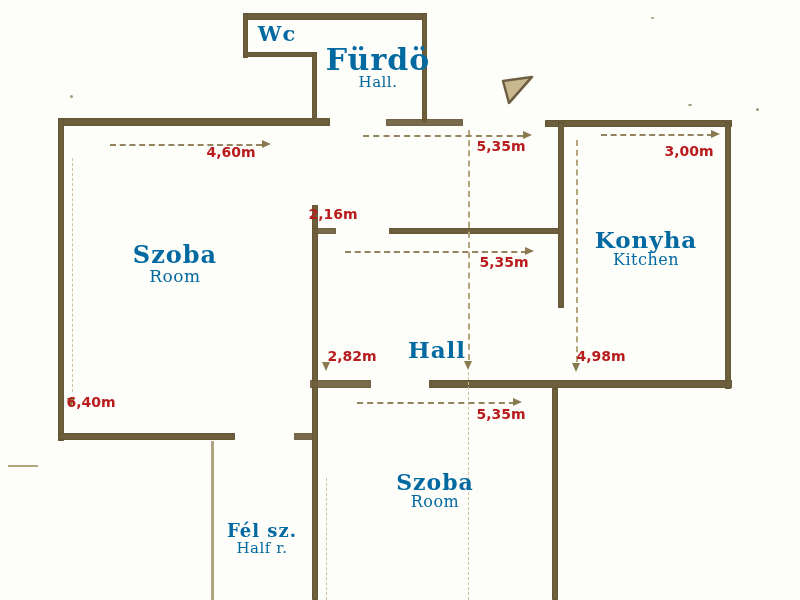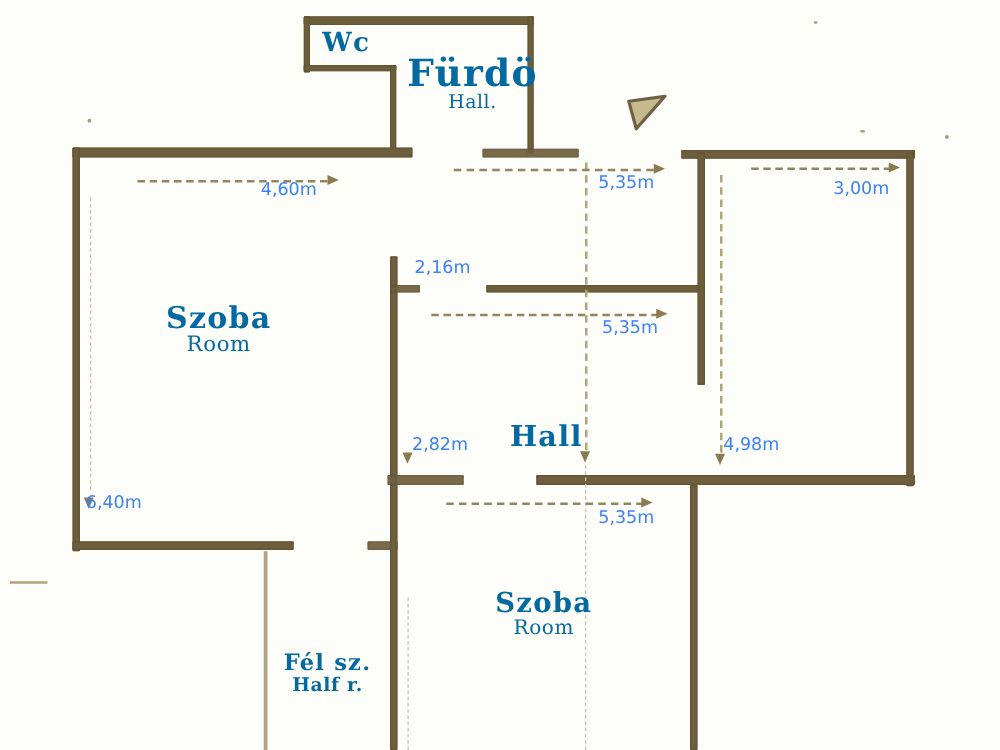--- a/index.html
+++ b/index.html
@@ -11,21 +11,21 @@
   .thin{position:absolute;background:#a3946f;opacity:.85;}
   .dash-v{position:absolute;width:0;border-left:2px dashed #b3a47c;}
   .dash-v.faint{border-left:1px dashed #cdc1a0;}
   .dash-h{position:absolute;height:0;border-top:2px dashed #93845f;}
   
   .room-label{position:absolute;transform:translate(-50%,-50%);text-align:center;
               color:#0369a1;line-height:1.04;white-space:nowrap;}
   .room-label .hu{display:block;font-weight:700;letter-spacing:1px;}
   .room-label .en{display:block;font-weight:400;letter-spacing:.5px;}
   .dim-label{position:absolute;transform:translate(-50%,-50%);white-space:nowrap;
-             font-family:"DejaVu Sans", sans-serif;font-size:14px;font-weight:400;color:#3b82f6;}
+             font-family:"DejaVu Sans", sans-serif;font-size:14px;font-weight:700;color:#b91c1c;}
   
   .arr{position:absolute;width:0;height:0;border-style:solid;}
   .arr-r{border-width:4px 0 4px 9px;border-color:transparent transparent transparent #8a7a50;}
   .arr-d{border-width:9px 4px 0 4px;border-color:#8a7a50 transparent transparent transparent;}
   .speck{position:absolute;background:#8d7f5e;border-radius:50%;opacity:.8;}
   .mark{position:absolute;background:#b3a47c;}
   svg{position:absolute;overflow:visible;}
 </style>
 </head>
 <body>
@@ -90,35 +90,39 @@
     <span class="hu" style="font-size:21px;">Wc</span>
   </div>
   <div class="room-label" style="left:378px;top:67px;">
     <span class="hu" style="font-size:30px;">Fürdö</span>
     <span class="en" style="font-size:15px;">Hall.</span>
   </div>
   <div class="room-label" style="left:175px;top:264px;">
     <span class="hu" style="font-size:24px;">Szoba</span>
     <span class="en" style="font-size:17px;">Room</span>
   </div>
+  <div class="room-label" style="left:646px;top:248px;">
+    <span class="hu" style="font-size:23px;">Konyha</span>
+    <span class="en" style="font-size:16px;">Kitchen</span>
+  </div>
   <div class="room-label" style="left:437px;top:306px;margin-top:44px;">
     <span class="hu" style="font-size:23px;">Hall</span>
   </div>
   <div class="room-label" style="left:435px;top:491px;">
     <span class="hu" style="font-size:22px;">Szoba</span>
     <span class="en" style="font-size:16px;">Room</span>
   </div>
   <div class="room-label" style="left:262px;top:539px;">
     <span class="hu" style="font-size:18px;">Fél sz.</span>
-    <span class="en" style="font-size:15px;font-weight:bold;">Half r.</span>
+    <span class="en" style="font-size:15px;">Half r.</span>
   </div>
 
   <span class="dim-label" style="left:231px;top:152px;">4,60m</span>
   <span class="dim-label" style="left:501px;top:146px;">5,35m</span>
   <span class="dim-label" style="left:689px;top:151px;">3,00m</span>
-  <span class="dim-label" style="left:354px;top:214px;">2,16m</span>
+  <span class="dim-label" style="left:333px;top:214px;">2,16m</span>
   <span class="dim-label" style="left:504px;top:262px;">5,35m</span>
   <span class="dim-label" style="left:352px;top:356px;">2,82m</span>
   <span class="dim-label" style="left:601px;top:356px;">4,98m</span>
   <span class="dim-label" style="left:501px;top:414px;">5,35m</span>
   <span class="dim-label" style="left:91px;top:402px;">6,40m</span>
 
 </div>
 
 </body></html>

